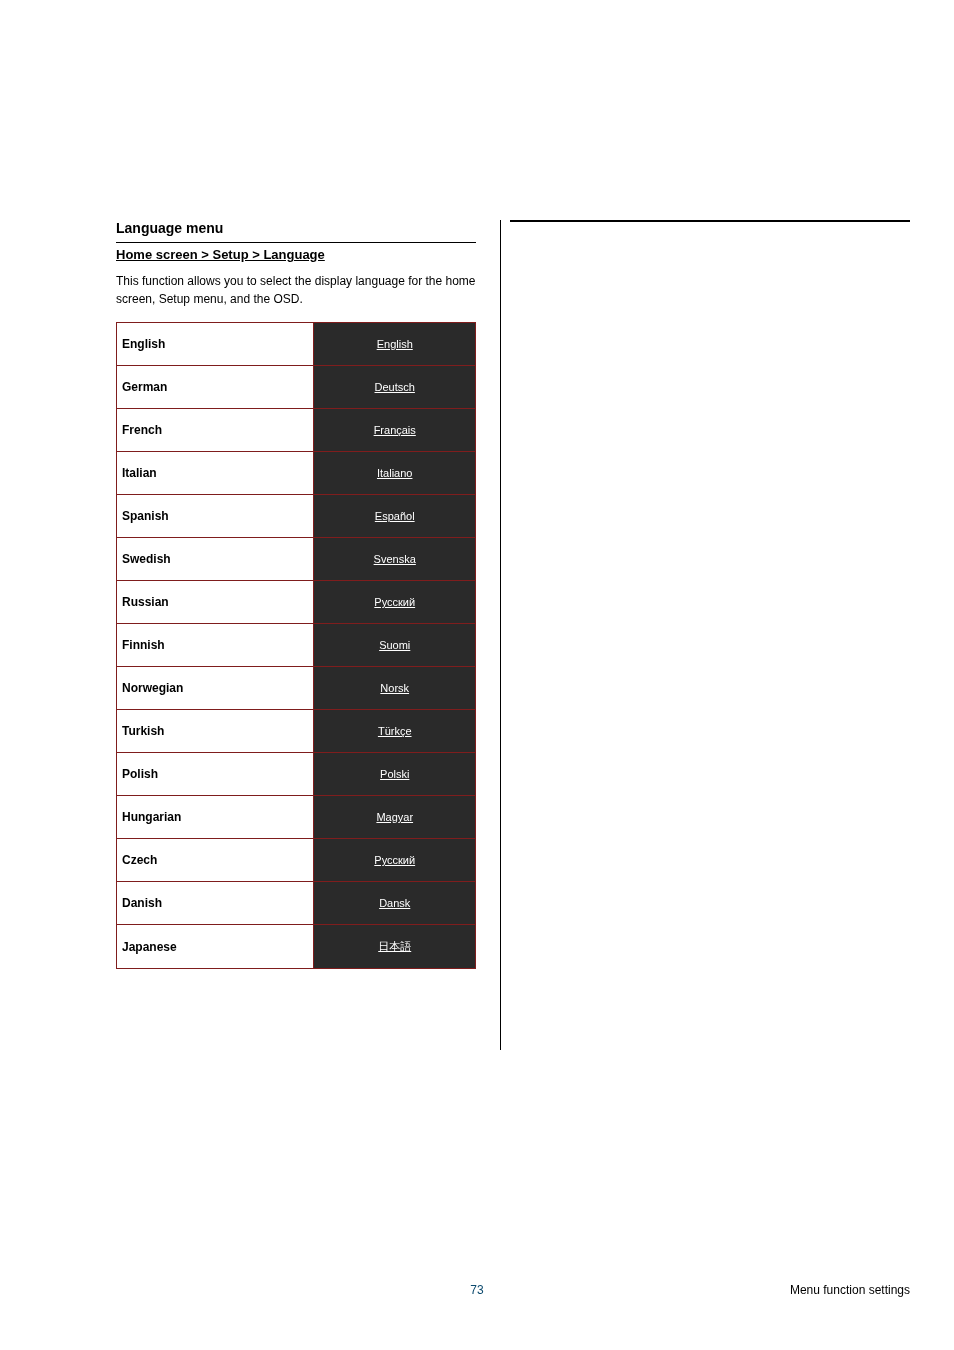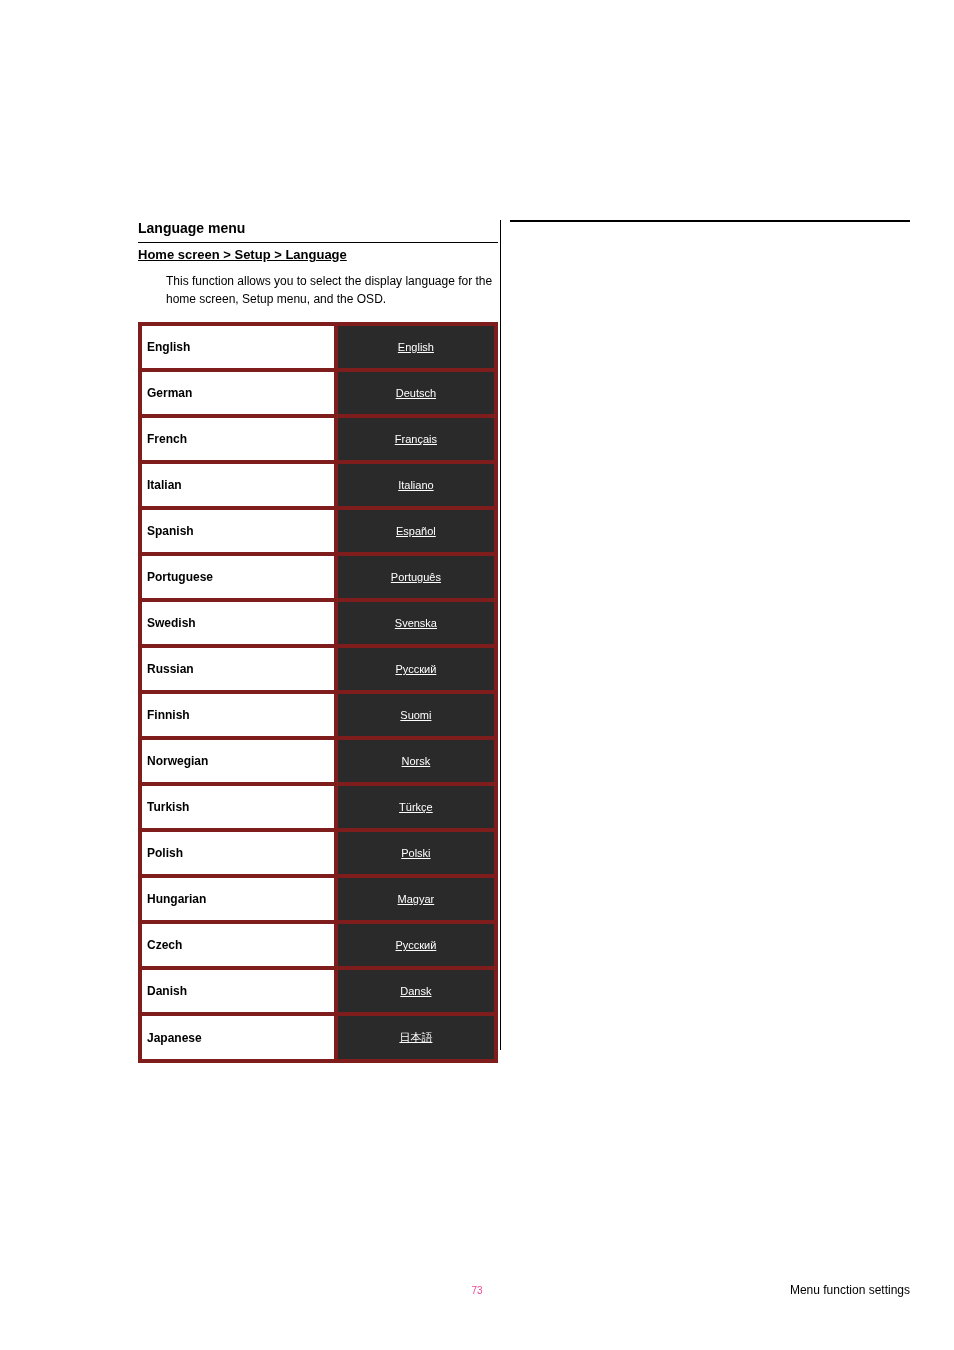--- a/index.html
+++ b/index.html
@@ -21,21 +21,21 @@
     .page-container {
       width: 954px;
       min-height: 1350px;
       position: relative;
       padding: 0;
     }
 
     .content-area {
       position: absolute;
       top: 220px;
-      left: 138px;
+      left: 116px;
       width: 360px;
     }
 
     .section-title {
       font-size: 14px;
       font-weight: bold;
       margin-bottom: 6px;
     }
 
     .divider-line {
@@ -48,31 +48,30 @@
       font-size: 13px;
       font-weight: bold;
       margin-bottom: 10px;
       text-decoration: underline;
     }
 
     .description {
       font-size: 12px;
       line-height: 1.5;
       margin-bottom: 14px;
-      margin-left: 28px;
     }
 
     .language-table {
       width: 100%;
       border-collapse: collapse;
       font-size: 12px;
     }
 
     .language-table tr td {
-      border: 4px solid #7f1d1d;
+      border: 1px solid #7f1d1d;
       padding: 14px 5px;
       height: 22px;
       vertical-align: middle;
     }
 
     .language-table tr td:first-child {
       font-weight: bold;
       width: 55%;
     }
 
@@ -107,22 +106,22 @@
       position: absolute;
       bottom: 60px;
       left: 0;
       width: 954px;
       display: flex;
       justify-content: center;
       align-items: center;
     }
 
     .page-number {
-      font-size: 10px;
-      color: #ec4899;
+      font-size: 12px;
+      color: #0c4a6e;
       position: absolute;
       left: 50%;
       transform: translateX(-50%);
     }
 
     .footer-text {
       font-size: 12px;
       color: #000;
       position: absolute;
       right: 44px;
@@ -156,24 +155,20 @@
           </tr>
           <tr>
             <td>Italian</td>
             <td>Italiano</td>
           </tr>
           <tr>
             <td>Spanish</td>
             <td>Español</td>
           </tr>
           <tr>
-            <td>Portuguese</td>
-            <td>Português</td>
-          </tr>
-          <tr>
             <td>Swedish</td>
             <td>Svenska</td>
           </tr>
           <tr>
             <td>Russian</td>
             <td>Русский</td>
           </tr>
           <tr>
             <td>Finnish</td>
             <td>Suomi</td>

